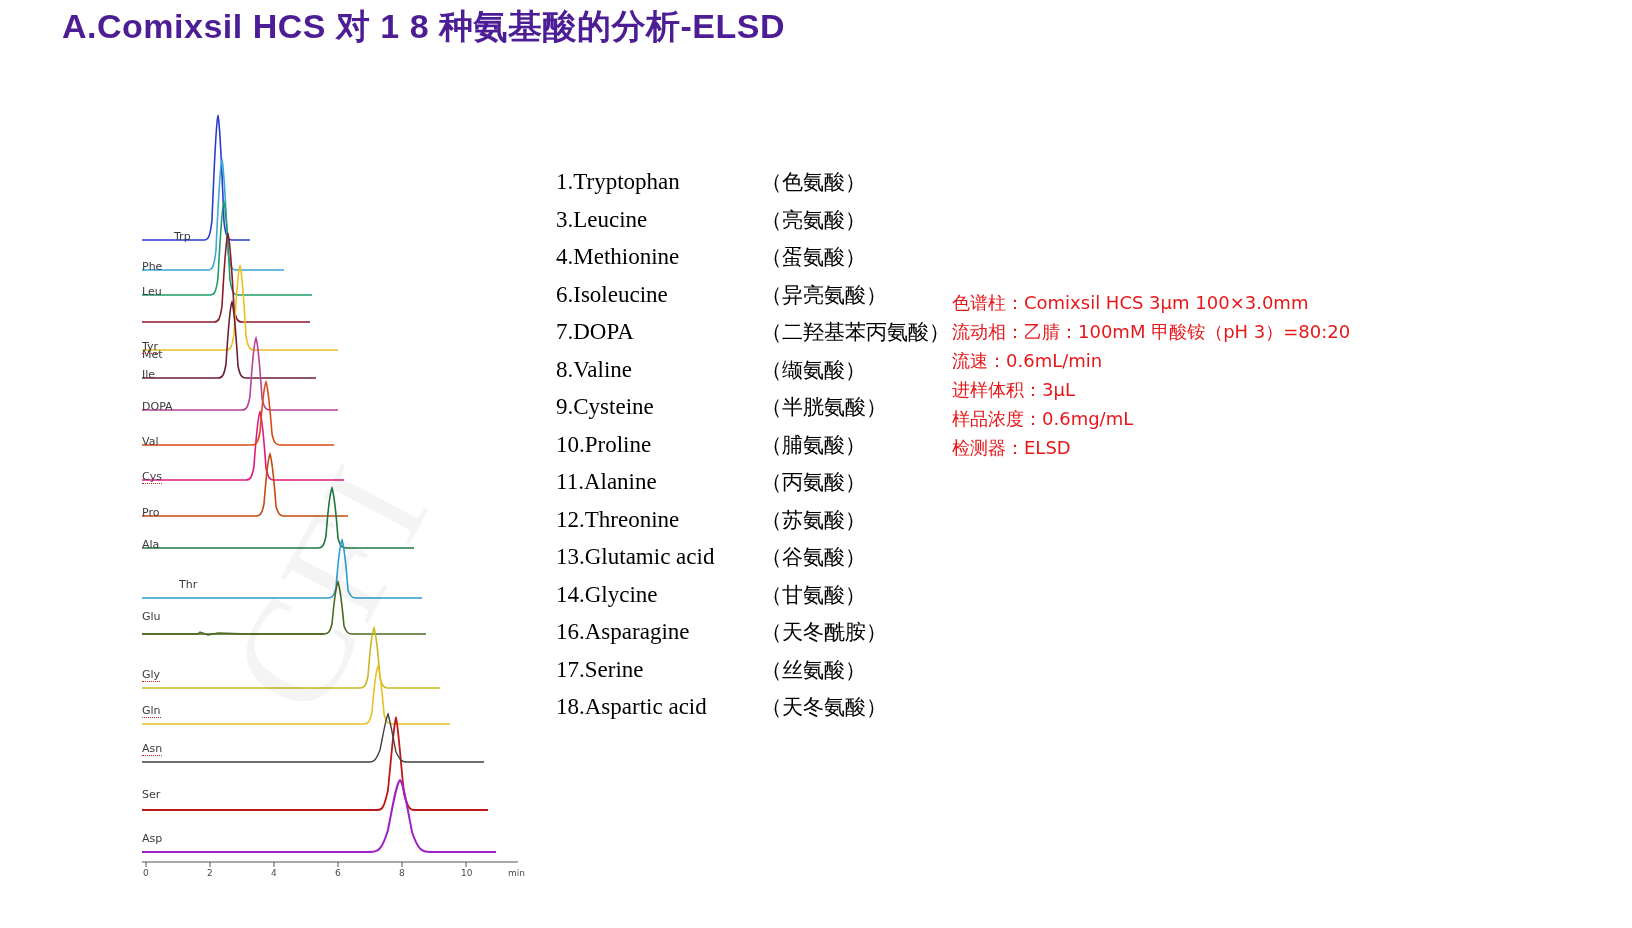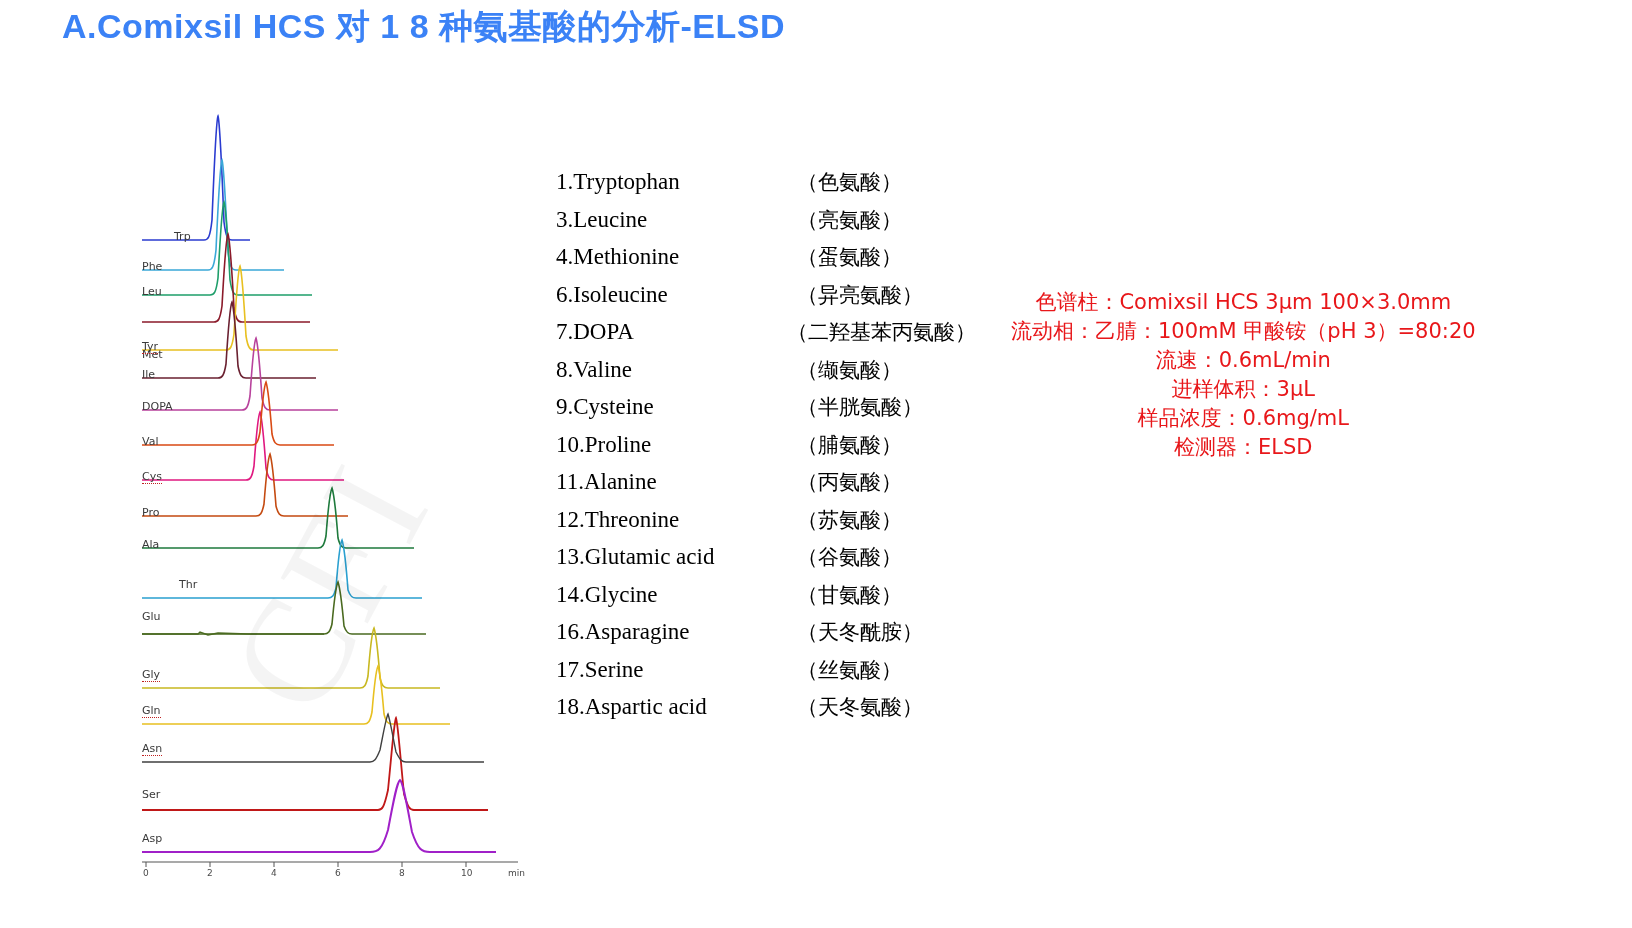--- a/index.html
+++ b/index.html
@@ -13,21 +13,21 @@
     position: relative;
     font-family: "Liberation Sans", sans-serif;
     overflow: hidden;
   }
   #page-title {
     position: absolute;
     left: 62px;
     top: 4px;
     font-size: 34px;
     font-weight: bold;
-    color: #3b82f6;
+    color: #4c1d95;
     letter-spacing: 0.5px;
     white-space: nowrap;
   }
 
   
   #chromatogram {
     position: absolute;
     left: 138px;
     top: 110px;
     width: 420px;
@@ -78,42 +78,40 @@
     top: 168px;
     width: 420px;
   }
   .compound-row {
     display: flex;
     align-items: baseline;
     height: 37.5px;
     font-family: "Liberation Serif", serif;
     font-size: 23px;
     color: #000000;
-    gap: 36px;
   }
   .compound-en {
     width: 205px;
     white-space: nowrap;
   }
   .compound-cn {
     white-space: nowrap;
     font-family: "DejaVu Sans", "Liberation Serif", serif;
     font-size: 21px;
   }
 
   
   #conditions {
     position: absolute;
-    left: 1011px;
+    left: 952px;
     top: 288px;
     color: #e8171a;
-    font-size: 21px;
+    font-size: 18px;
     line-height: 29px;
     font-family: "DejaVu Sans", sans-serif;
-    text-align: center;
   }
   #conditions div {
     white-space: nowrap;
   }
 </style>
 </head>
 <body>
 
 <div id="page-title">A.Comixsil HCS 对 1 8 种氨基酸的分析-ELSD</div>
 

